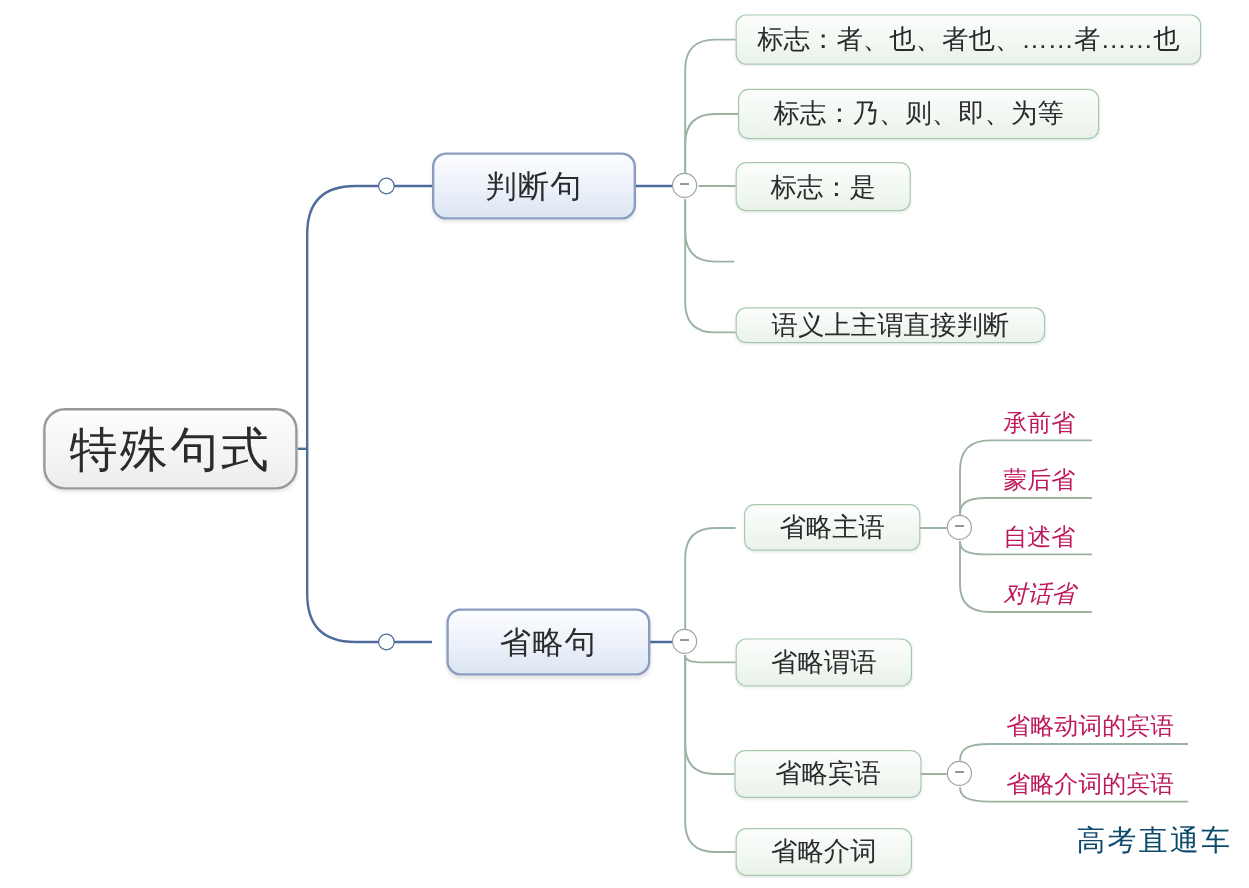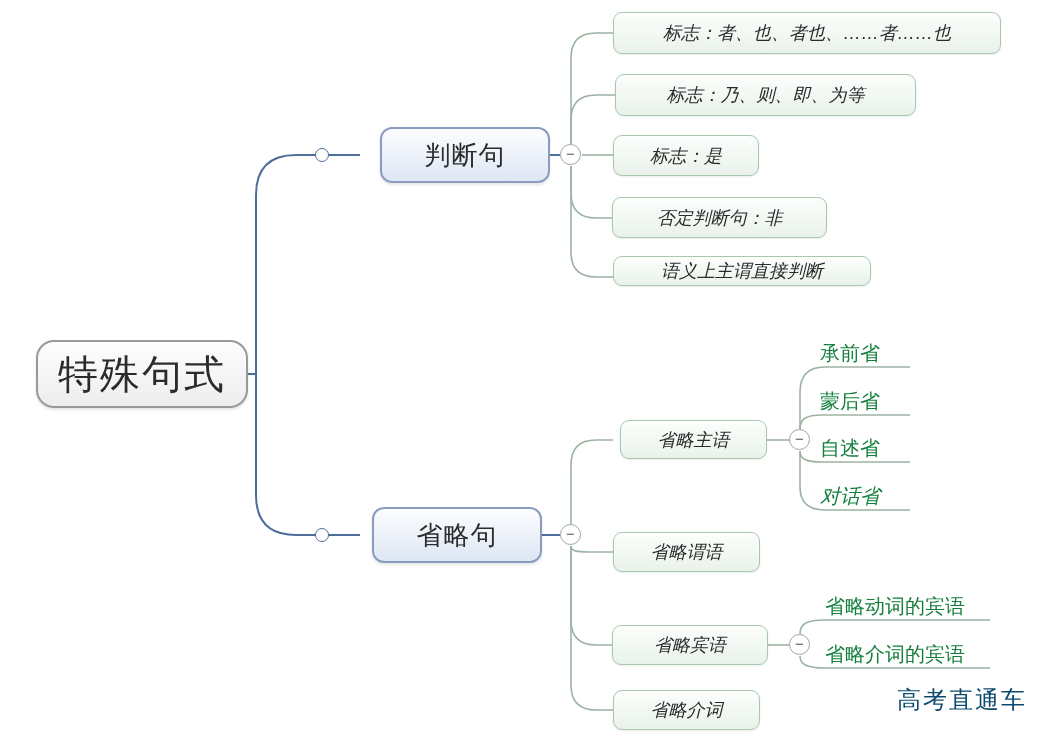--- a/index.html
+++ b/index.html
@@ -21,24 +21,24 @@
   .branch{
     border:2px solid #8b9cc0;border-radius:12px;
     background:linear-gradient(180deg,#fcfdff 0%,#dde6f4 100%);
     box-shadow:0 2px 3px rgba(0,0,0,0.10);
     font-size:26px;letter-spacing:1px;color:#2b2b2b;
   }
   .leaf{
     border:1.6px solid #a6c9ae;border-radius:9px;
     background:linear-gradient(180deg,#fcfefc 0%,#e9f2ea 100%);
     box-shadow:0 1px 2px rgba(0,0,0,0.08);
-    font-size:18px;color:#2b2b2b;font-style:italic;
+    font-size:22px;color:#2b2b2b;
   }
   .subleaf{
-    position:absolute;text-align:left;font-size:20px;color:#15803d;
+    position:absolute;text-align:center;font-size:20px;color:#be185d;
     white-space:nowrap;line-height:26px;
   }
   .collapse{
     position:absolute;width:21px;height:21px;border-radius:50%;
     box-sizing:border-box;border:1.4px solid #97a6a0;background:#ffffff;
     color:#5a5a5a;font-size:15px;line-height:17px;text-align:center;
     cursor:pointer;
   }
   .dot{
     position:absolute;width:14px;height:14px;border-radius:50%;
@@ -82,35 +82,34 @@
       <path d="M800 451 L800 487 Q800 510 825 510 L910 510"></path>
 
       <path d="M760 645 L789 645"></path>
       <path d="M800 634 C800 624 806 620 825 620 L990 620"></path>
       <path d="M800 656 C800 664 806 668 825 668 L990 668"></path>
     </g>
   </svg>
 
   <div class="node root" style="left:36px;top:340px;width:212px;height:68px;">特殊句式</div>
 
-  <div class="node branch" style="left:380px;top:127px;width:170px;height:56px;">判断句</div>
+  <div class="node branch" style="left:360px;top:127px;width:170px;height:56px;">判断句</div>
   <div class="node branch" style="left:372px;top:507px;width:170px;height:56px;">省略句</div>
 
   <div class="dot" style="left:315px;top:148px;"></div>
   <div class="dot" style="left:315px;top:528px;"></div>
 
   <div class="collapse" style="left:560px;top:144px;">−</div>
   <div class="collapse" style="left:560px;top:524px;">−</div>
   <div class="collapse" style="left:789px;top:429px;">−</div>
   <div class="collapse" style="left:789px;top:634px;">−</div>
 
   <div class="node leaf" style="left:613px;top:12px;width:388px;height:42px;">标志：者、也、者也、……者……也</div>
   <div class="node leaf" style="left:613px;top:135px;width:146px;height:41px;">标志：是</div>
   <div class="node leaf" style="left:615px;top:74px;width:301px;height:42px;">标志：乃、则、即、为等</div>
-  <div class="node leaf" style="left:612px;top:197px;width:215px;height:41px;">否定判断句：非</div>
   <div class="node leaf" style="left:613px;top:256px;width:258px;height:30px;">语义上主谓直接判断</div>
 
   <div class="node leaf" style="left:620px;top:420px;width:147px;height:39px;">省略主语</div>
   <div class="node leaf" style="left:613px;top:532px;width:147px;height:40px;">省略谓语</div>
   <div class="node leaf" style="left:612px;top:625px;width:156px;height:40px;">省略宾语</div>
   <div class="node leaf" style="left:613px;top:690px;width:147px;height:40px;">省略介词</div>
 
   <div class="subleaf" style="left:820px;top:340px;width:92px;">承前省</div>
   <div class="subleaf" style="left:820px;top:388px;width:92px;">蒙后省</div>
   <div class="subleaf" style="left:820px;top:435px;width:92px;">自述省</div>

